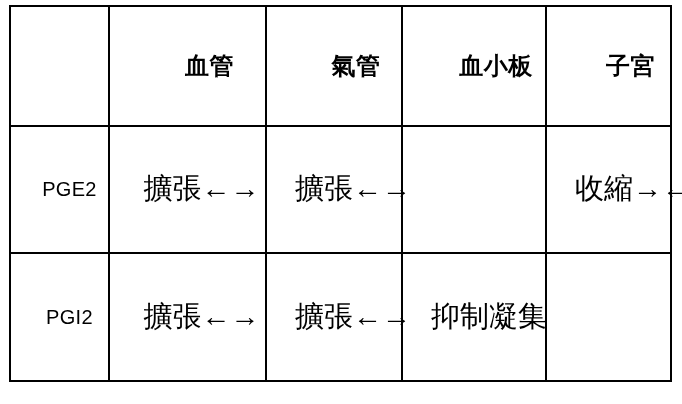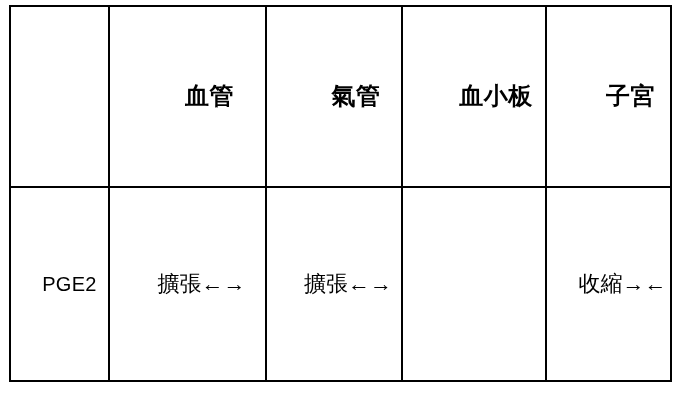--- a/index.html
+++ b/index.html
@@ -65,21 +65,21 @@
     display: block;
     font-size: 20px;
     font-weight: normal;
     line-height: 1.1;
     letter-spacing: 0.3px;
     padding-left: 20px;
   }
 
   .cell-text {
     display: block;
-    font-size: 22px;
+    font-size: 29px;
     font-weight: normal;
     line-height: 1.1;
     white-space: nowrap;
     margin-left: 28px;
   }
 
   .cell-empty {
     display: block;
     width: 100%;
     height: 100%;
@@ -129,19 +129,36 @@
           <span class="cell-text">擴張←→</span>
         </td>
         <td>
           <span class="cell-empty"></span>
         </td>
         <td>
           <span class="cell-text">收縮→←</span>
         </td>
       </tr>
 
+      <tr class="data-row">
+        <td>
+          <span class="row-label">PGI2</span>
+        </td>
+        <td>
+          <span class="cell-text">擴張←→</span>
+        </td>
+        <td>
+          <span class="cell-text">擴張←→</span>
+        </td>
+        <td>
+          <span class="cell-text">抑制凝集</span>
+        </td>
+        <td>
+          <span class="cell-empty"></span>
+        </td>
+      </tr>
 
 
 
     </tbody>
   </table>
 
 </div>
 
 </body></html>

